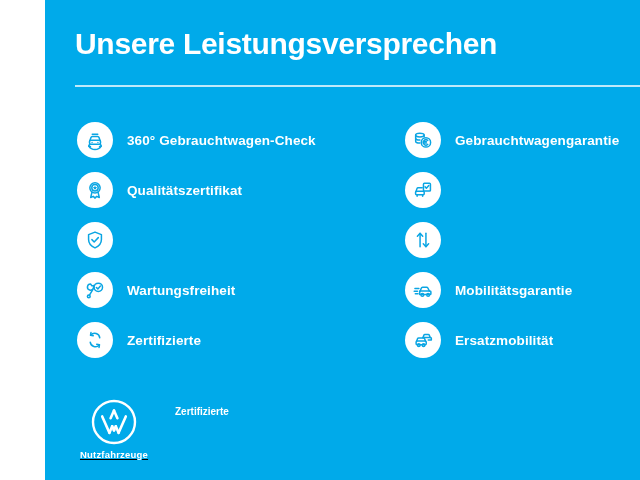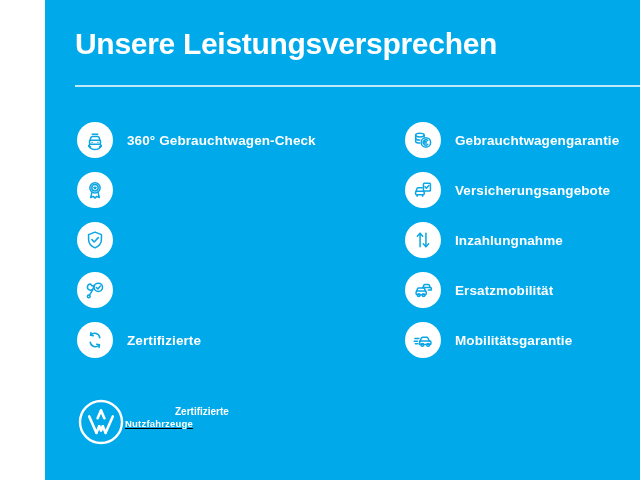--- a/index.html
+++ b/index.html
@@ -100,20 +100,21 @@
   .footer {
     position: absolute;
     left: 32px;
     top: 398px;
     display: flex;
     align-items: flex-start;
   }
   .logo-block {
     width: 74px;
     display: flex;
+    flex-direction: column;
     align-items: center;
     text-decoration: underline;
   }
   .vw-mark {
     width: 48px;
     height: 48px;
   }
   .vw-mark svg {
     display: block;
     width: 48px;
@@ -166,20 +167,21 @@
     <div class="item">
       <div class="badge">
         <svg viewBox="0 0 24 24">
           <circle cx="12" cy="9.6" r="5.6"></circle>
           <circle cx="12" cy="9.6" r="3.5"></circle>
           <path class="fl" d="M12 7.1 l0.72 1.52 1.66 0.22 -1.22 1.16 0.31 1.65 -1.47 -0.8 -1.47 0.8 0.31 -1.65 -1.22 -1.16 1.66 -0.22 Z"></path>
           <path d="M8.7 14.3 L7.3 20.2 L10 18.9 L12 20.6"></path>
           <path d="M15.3 14.3 L16.7 20.2 L14 18.9 L12 20.6"></path>
         </svg>
       </div>
+      <div class="label">Qualitätszertifikat</div>
     </div>
 
     <div class="item">
       <div class="badge">
         <svg viewBox="0 0 24 24">
           <path d="M12 3.4 L19 6.1 v5.4 c0 4.3 -2.9 7.4 -7 9.1 -4.1 -1.7 -7 -4.8 -7 -9.1 V6.1 Z"></path>
           <path d="M8.6 11.6 L11.1 14.1 L15.6 9.4"></path>
         </svg>
       </div>
     </div>
@@ -187,20 +189,21 @@
     <div class="item">
       <div class="badge">
         <svg viewBox="0 0 24 24">
           <path d="M10.2 10.3 A3.4 3.4 0 1 1 7.1 5.4 l1.6 2.1 2.1 -0.4 Z"></path>
           <path d="M9.6 11.5 L5.6 18.2"></path>
           <circle cx="5.2" cy="19" r="1.5"></circle>
           <circle cx="15.6" cy="9.1" r="4.6"></circle>
           <path d="M13.5 9.2 L15.1 10.8 L17.9 7.6"></path>
         </svg>
       </div>
+      <div class="label">Wartungsfreiheit</div>
     </div>
 
     <div class="item">
       <div class="badge">
         <svg viewBox="0 0 24 24">
           <path d="M17.2 9.6 A5.6 5.6 0 0 0 7.4 6.6"></path>
           <path d="M7.6 3.9 L7.1 6.9 L10.1 7.3"></path>
           <path d="M6.8 14.4 A5.6 5.6 0 0 0 16.6 17.4"></path>
           <path d="M16.4 20.1 L16.9 17.1 L13.9 16.7"></path>
         </svg>
@@ -232,62 +235,60 @@
       <div class="badge">
         <svg viewBox="0 0 24 24">
           <path d="M4.4 13.6 L5.4 10.5 A1.5 1.5 0 0 1 6.8 9.5 h4.3"></path>
           <rect x="3.9" y="13.4" width="9.4" height="3.7" rx="1"></rect>
           <path d="M5.6 17.2 v1.6"></path>
           <path d="M11.6 17.2 v1.6"></path>
           <rect x="12.5" y="4.6" width="7.6" height="8.6" rx="1"></rect>
           <path d="M14.3 8.6 L15.7 10 L18.3 7.2"></path>
         </svg>
       </div>
-      <div class="label">Versicherungsangebote</div>
     </div>
 
     <div class="item">
       <div class="badge">
         <svg viewBox="0 0 24 24">
           <path d="M8.8 19.4 V4.9"></path>
           <path d="M5.9 7.8 L8.8 4.6 L11.7 7.8"></path>
           <path d="M15.2 4.6 V19.1"></path>
           <path d="M12.3 16.2 L15.2 19.4 L18.1 16.2"></path>
         </svg>
       </div>
-      <div class="label">Inzahlungnahme</div>
-    </div>
-
-    <div class="item">
-      <div class="badge">
-        <svg viewBox="0 0 24 24">
-          <path d="M12.1 9.3 L12.9 6.9 A1.3 1.3 0 0 1 14.1 6.1 h3.6 a1.3 1.3 0 0 1 1.2 0.8 l0.9 2.4"></path>
-          <path d="M11.7 9.2 h8.5 a0.9 0.9 0 0 1 0.9 0.9 v2 h-3.4"></path>
-          <path d="M5.1 13.4 L6 10.6 A1.4 1.4 0 0 1 7.3 9.7 h5.2 a1.4 1.4 0 0 1 1.3 0.9 l0.9 2.8"></path>
-          <rect x="4.5" y="13.2" width="11" height="4" rx="1"></rect>
-          <circle cx="7.4" cy="17.6" r="1.4"></circle>
-          <circle cx="12.6" cy="17.6" r="1.4"></circle>
-        </svg>
-      </div>
-      <div class="label">Ersatzmobilität</div>
     </div>
 
     <div class="item">
       <div class="badge">
         <svg viewBox="0 0 24 24">
           <path d="M9 13.2 L10.1 10 A1.6 1.6 0 0 1 11.6 8.9 h4.3 a1.6 1.6 0 0 1 1.4 0.9 l1.7 3.4"></path>
           <path d="M8.4 13 h11.2 a1 1 0 0 1 1 1 v2 a1 1 0 0 1 -1 1 H8.4 Z"></path>
           <circle cx="11.3" cy="17.4" r="1.5"></circle>
           <circle cx="17.6" cy="17.4" r="1.5"></circle>
           <path d="M3.2 10.4 h4.3"></path>
           <path d="M2.4 13.3 h3.6"></path>
           <path d="M3.6 16.2 h3"></path>
         </svg>
       </div>
       <div class="label">Mobilitätsgarantie</div>
+    </div>
+
+    <div class="item">
+      <div class="badge">
+        <svg viewBox="0 0 24 24">
+          <path d="M12.1 9.3 L12.9 6.9 A1.3 1.3 0 0 1 14.1 6.1 h3.6 a1.3 1.3 0 0 1 1.2 0.8 l0.9 2.4"></path>
+          <path d="M11.7 9.2 h8.5 a0.9 0.9 0 0 1 0.9 0.9 v2 h-3.4"></path>
+          <path d="M5.1 13.4 L6 10.6 A1.4 1.4 0 0 1 7.3 9.7 h5.2 a1.4 1.4 0 0 1 1.3 0.9 l0.9 2.8"></path>
+          <rect x="4.5" y="13.2" width="11" height="4" rx="1"></rect>
+          <circle cx="7.4" cy="17.6" r="1.4"></circle>
+          <circle cx="12.6" cy="17.6" r="1.4"></circle>
+        </svg>
+      </div>
+      <div class="label">Ersatzmobilität</div>
     </div>
 
   </div>
 
   <div class="footer">
     <div class="logo-block">
       <div class="vw-mark">
         <svg viewBox="0 0 48 48">
           <circle cx="24" cy="24" r="21" fill="none" stroke="#ffffff" stroke-width="2.4"></circle>
           <g fill="none" stroke="#ffffff" stroke-width="2.6" stroke-linecap="round" stroke-linejoin="round">

